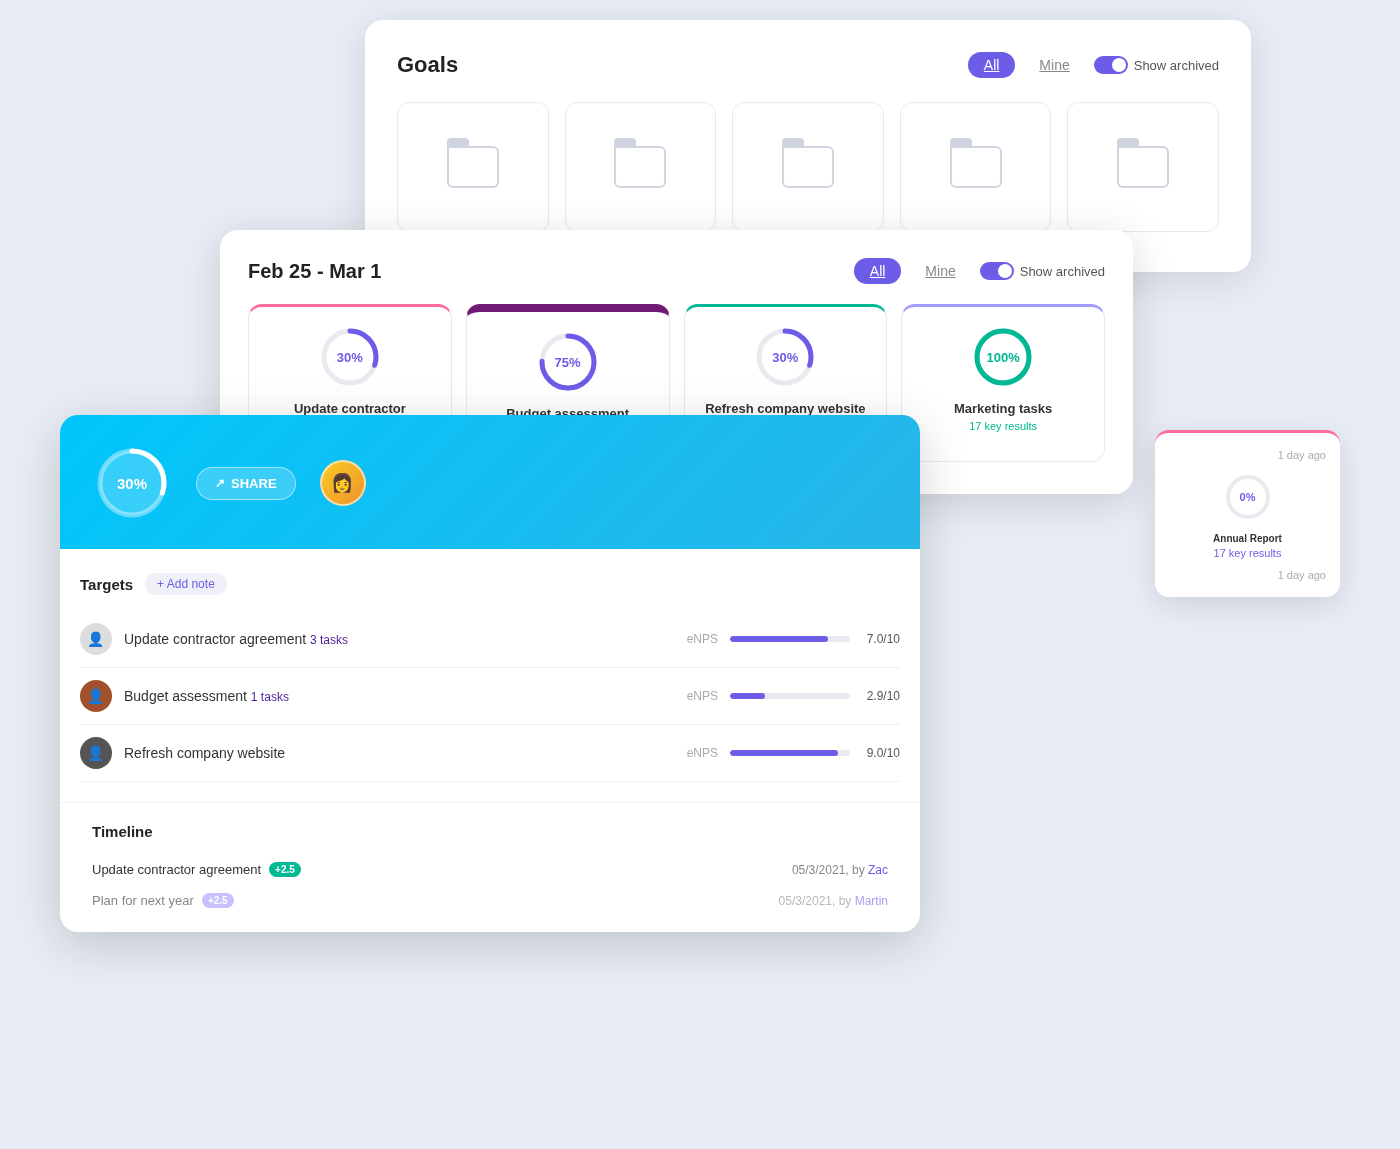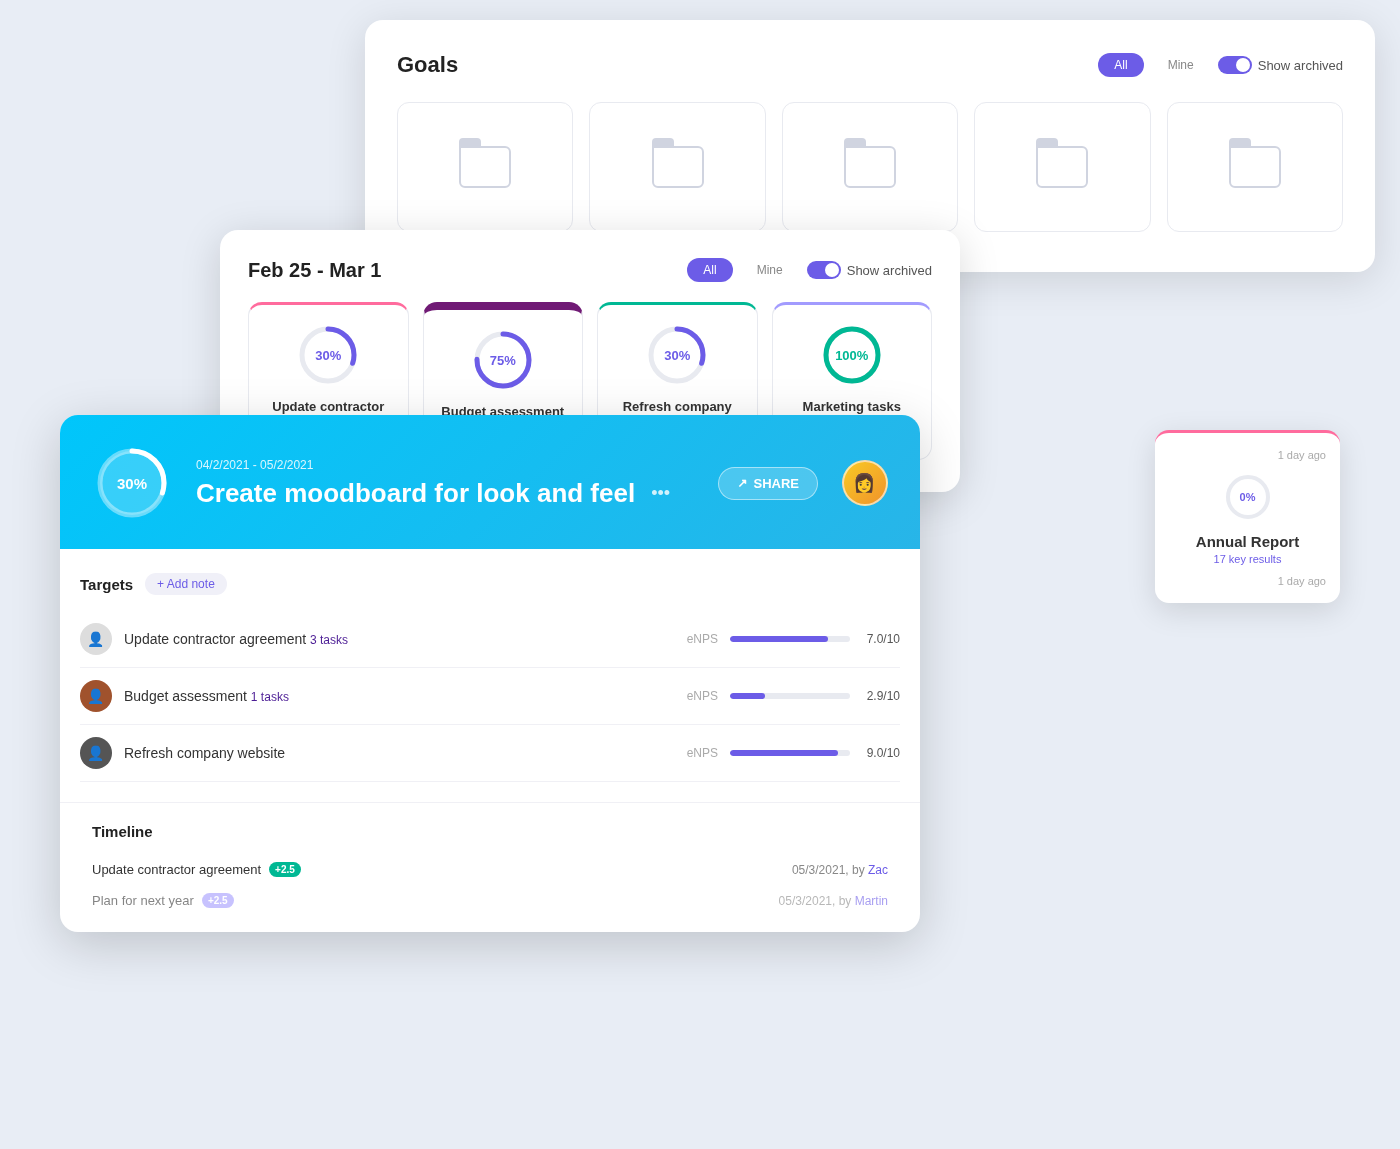--- a/index.html
+++ b/index.html
@@ -10,21 +10,21 @@
       height: 1149px;
       overflow: hidden;
       position: relative;
     }
 
     
     .panel-goals {
       position: absolute;
       top: 20px;
       left: 365px;
-      width: 1010px;
+      width: 886px;
       background: #fff;
       border-radius: 18px;
       box-shadow: 0 8px 40px rgba(0,0,0,0.12);
       padding: 32px 32px 40px;
       z-index: 1;
     }
     .panel-goals-header {
       display: flex;
       align-items: center;
       justify-content: space-between;
@@ -37,23 +37,24 @@
     }
     .filter-group {
       display: flex;
       align-items: center;
       gap: 8px;
     }
     .filter-btn {
       padding: 5px 16px;
       border-radius: 20px;
       border: none;
-      font-size: 12px;
+      font-size: 14px;
       cursor: pointer;
       font-weight: 500;
+      text-decoration: underline;
     }
     .filter-btn.active {
       background: #6c5ce7;
       color: #fff;
     }
     .filter-btn.inactive {
       background: transparent;
       color: #888;
     }
     .toggle-label {
@@ -111,21 +112,21 @@
       height: 10px;
       background: #d0d4e0;
       border-radius: 4px 4px 0 0;
     }
 
     
     .panel-week {
       position: absolute;
       top: 230px;
       left: 220px;
-      width: 740px;
+      width: 913px;
       background: #fff;
       border-radius: 18px;
       box-shadow: 0 8px 40px rgba(0,0,0,0.15);
       padding: 28px 28px 32px;
       z-index: 2;
     }
     .panel-week-header {
       display: flex;
       align-items: center;
       justify-content: space-between;
@@ -204,21 +205,21 @@
       color: #aaa;
       text-align: right;
       margin-bottom: 10px;
     }
     .annual-circle {
       display: flex;
       justify-content: center;
       margin-bottom: 10px;
     }
     .annual-title {
-      font-size: 15px;
+      font-size: 10px;
       font-weight: 600;
       color: #333;
       text-align: center;
     }
     .annual-meta {
       font-size: 11px;
       color: #6c5ce7;
       text-align: center;
       margin-top: 3px;
     }
@@ -570,27 +571,20 @@
 
 <div class="panel-detail">
   <div class="detail-header">
     <div class="detail-circle">
       <svg width="80" height="80" viewBox="0 0 80 80">
         <circle cx="40" cy="40" r="32" fill="rgba(255,255,255,0.2)" stroke="rgba(255,255,255,0.4)" stroke-width="5"></circle>
         <circle cx="40" cy="40" r="32" fill="none" stroke="#fff" stroke-width="5" stroke-dasharray="201.06" stroke-dashoffset="140.74" stroke-linecap="round"></circle>
       </svg>
       <span class="detail-circle-label">30%</span>
     </div>
-    <div class="detail-header-text">
-      <div class="detail-dates">04/2/2021 - 05/2/2021</div>
-      <div style="display:flex;align-items:center;gap:8px;">
-        <span class="detail-title">Create moodboard for look and feel</span>
-        <span class="detail-dots">•••</span>
-      </div>
-    </div>
     <button class="share-btn">
       <span style="font-size:12px;">↗</span>
       <span>SHARE</span>
     </button>
     <div class="avatar-circle">👩</div>
   </div>
 
   <div class="detail-body">
     <div class="targets-header">
       <span class="targets-title">Targets</span>

